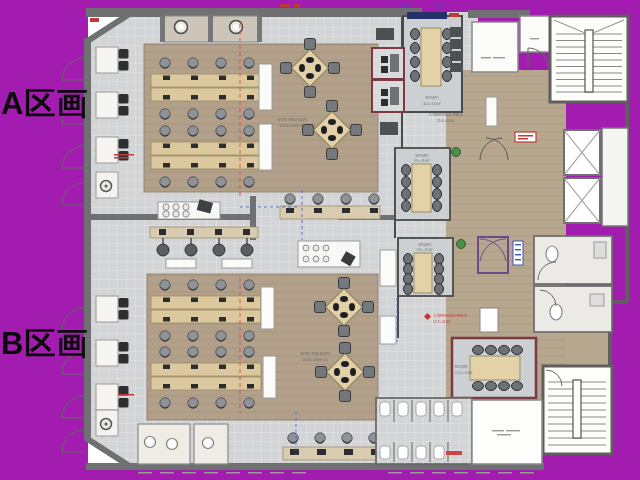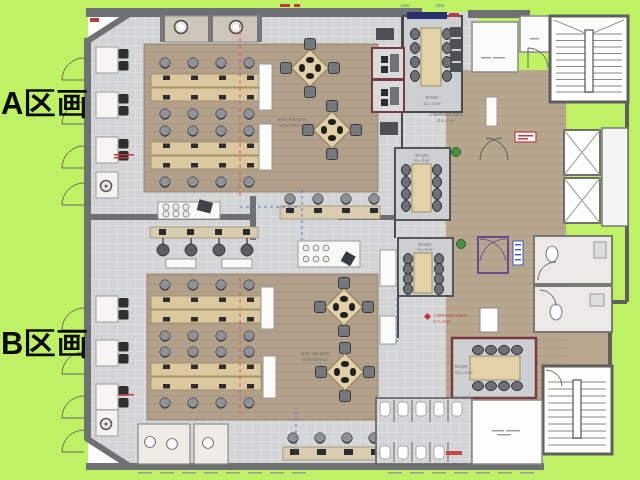--- a/index.html
+++ b/index.html
@@ -1,16 +1,16 @@
 <!DOCTYPE html>
 <html><head>
 <meta charset="utf-8">
 <style>
   html,body{margin:0;padding:0;background:#ffffff;}
-  .stage{position:relative;width:640px;height:480px;background:#bef264;overflow:hidden;
+  .stage{position:relative;width:640px;height:480px;background:#a21caf;overflow:hidden;
          font-family:"Liberation Sans",sans-serif;}
   svg{position:absolute;left:0;top:0;}
   text{font-family:"Liberation Sans",sans-serif;}
   .seclabel{font-weight:bold;fill:#0b0b0b;font-size:31px;letter-spacing:1px;}
   .tiny{font-size:3.2px;fill:#6b6b6b;}
   .tinyred{font-size:3.2px;fill:#c03a3a;}
   .tinyblue{font-size:3.5px;fill:#3a57c0;}
 </style>
 </head>
 <body>

